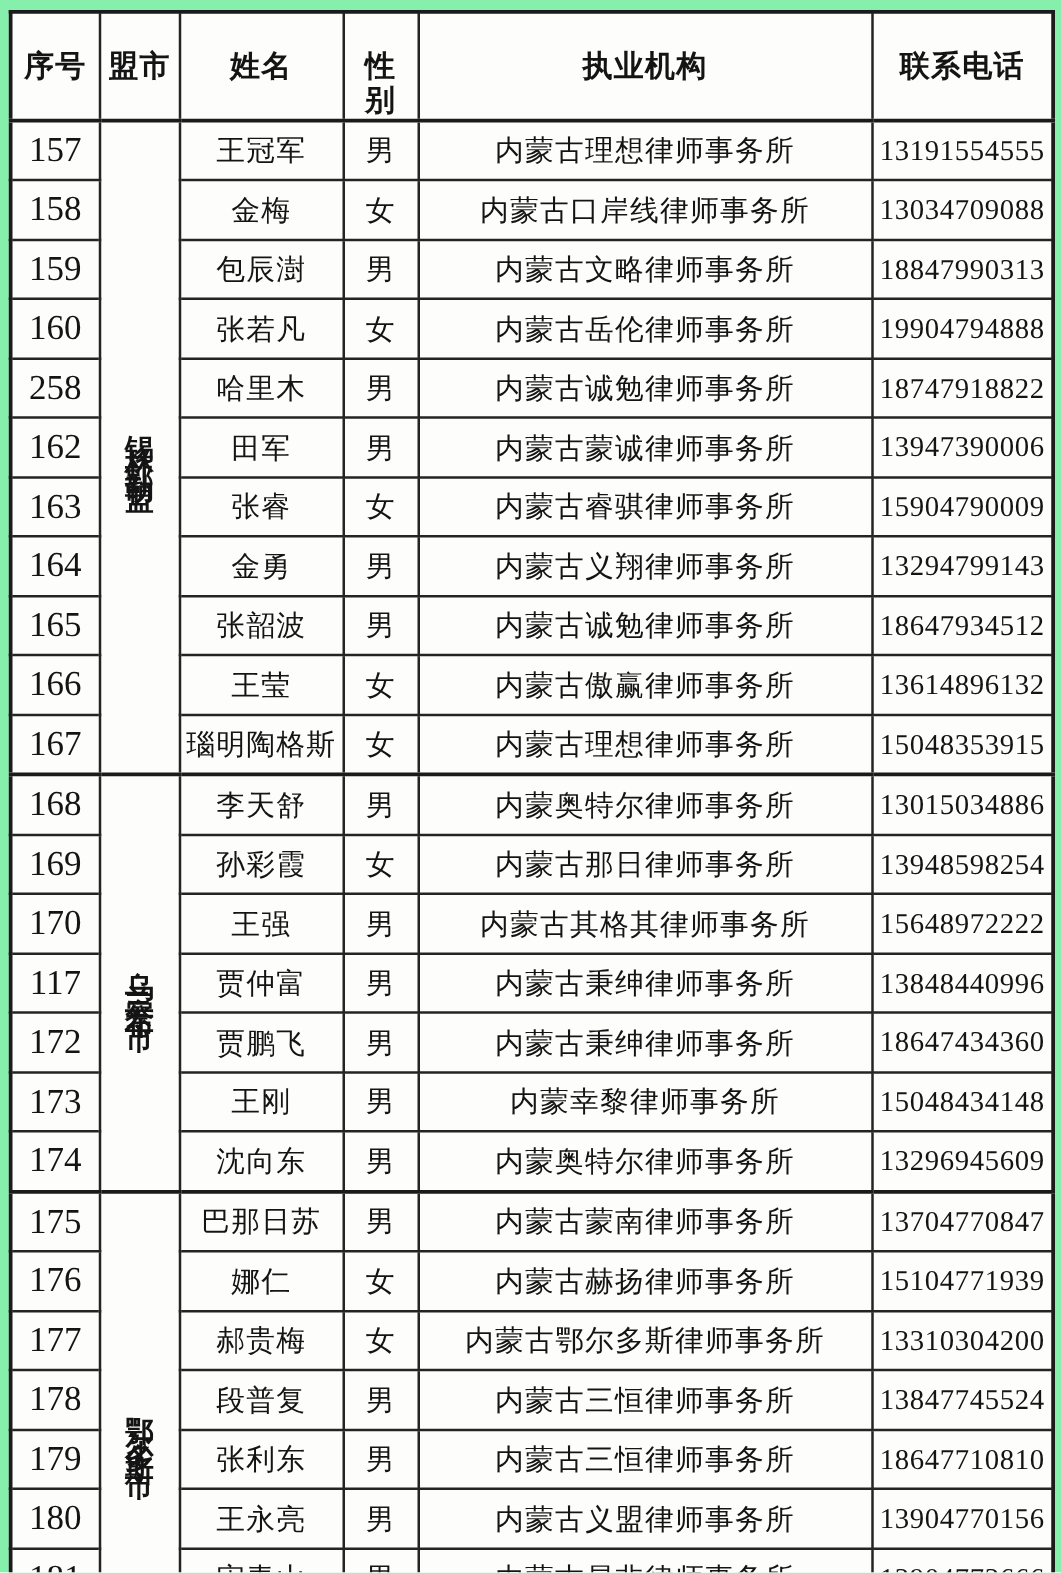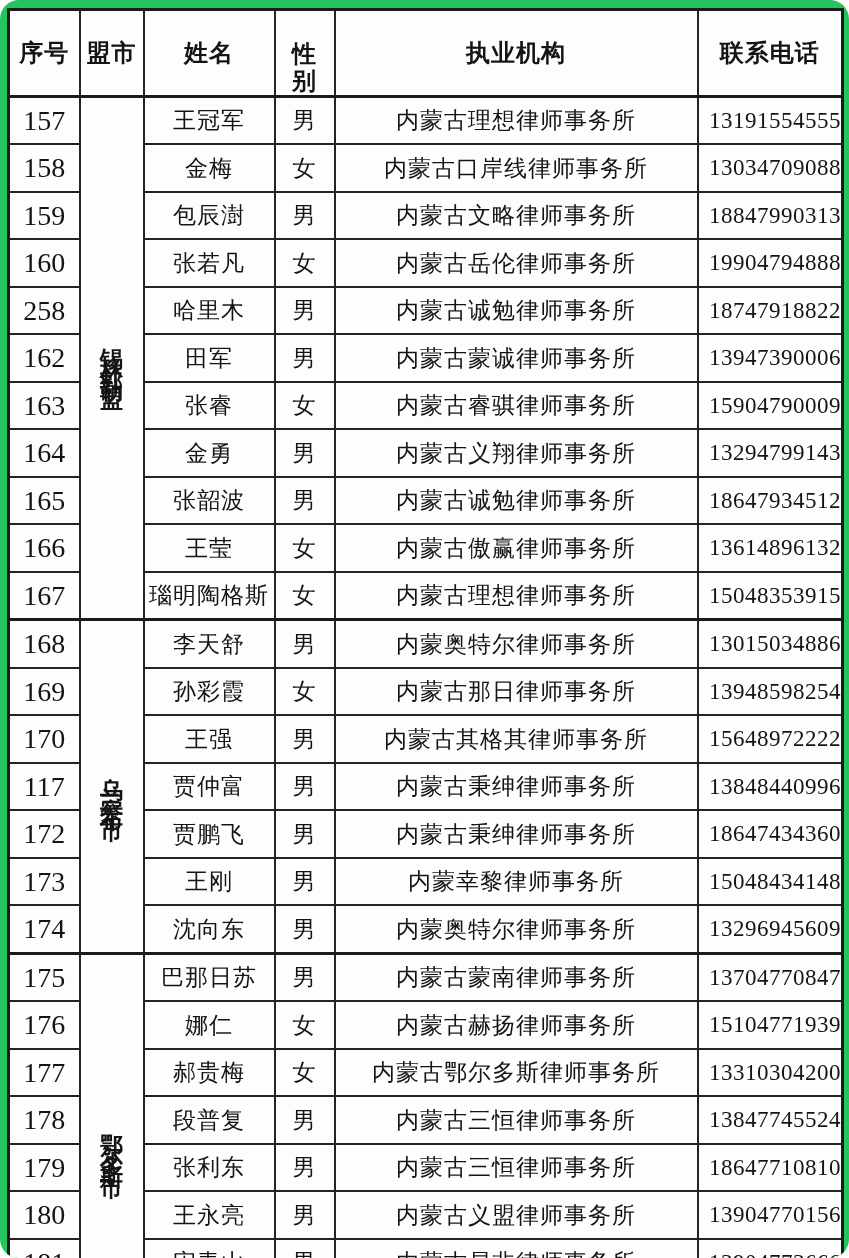--- a/index.html
+++ b/index.html
@@ -4,24 +4,23 @@
 <style>
   html, body {
     margin: 0;
     padding: 0;
     background: #ffffff;
   }
   .page {
     position: relative;
     width: 849px;
     height: 1258px;
-    background: #22c55e;
+    background: #86efac;
     overflow: hidden;
     font-family: "Liberation Serif", "DejaVu Serif", serif;
-    border-radius: 19px;
   }
   table.roster {
     position: absolute;
     left: 7px;
     top: 8px;
     width: 834px;
     border-collapse: collapse;
     table-layout: fixed;
     border: 3px solid #1b1b1b;
     color: #141414;
@@ -39,21 +38,21 @@
     font-size: 24px;
     font-weight: 700;
     font-family: "Liberation Sans", "DejaVu Sans", sans-serif;
     letter-spacing: 1px;
   }
   tbody td {
     height: 45.5px;
     font-size: 23px;
   }
   .c-serial  { font-size: 28px; }
-  .c-phone   { font-size: 23px; letter-spacing: 0.5px; text-align: right; }
+  .c-phone   { font-size: 23px; letter-spacing: 0.5px; }
   .c-name, .c-firm, .c-gender { letter-spacing: 1px; }
   
   .stack {
     display: inline-block;
     width: 1.1em;
     line-height: 1.12;
     word-break: break-all;
     white-space: normal;
     margin-top: 30px;
   }

